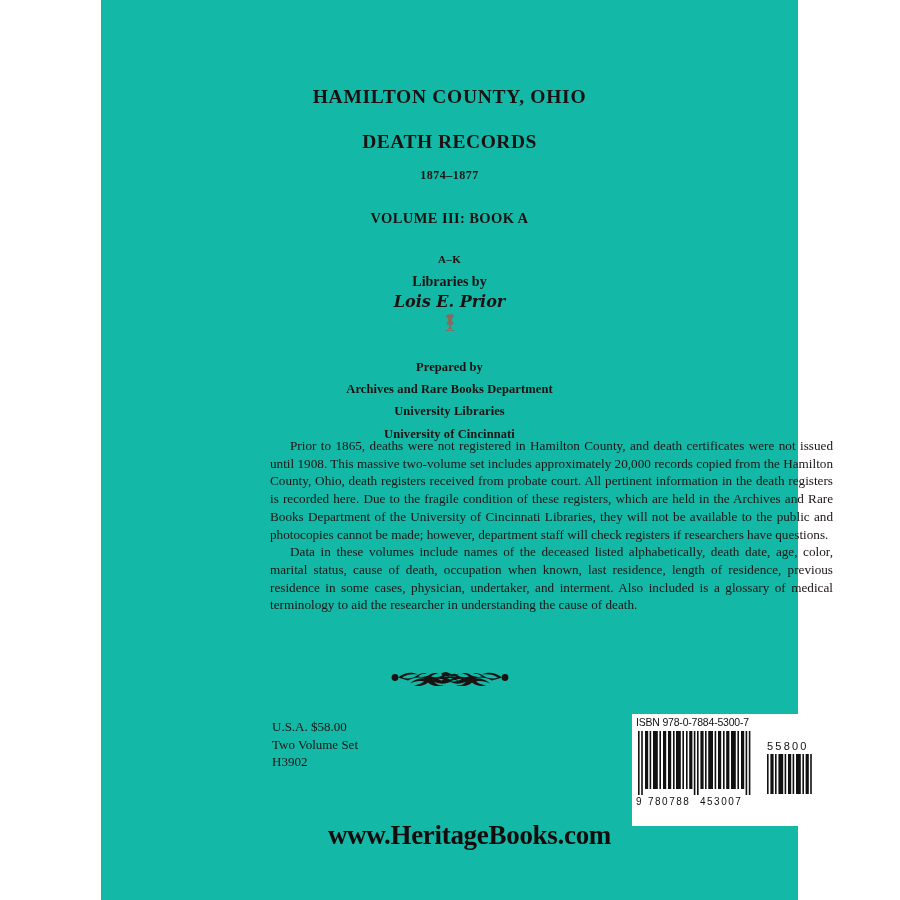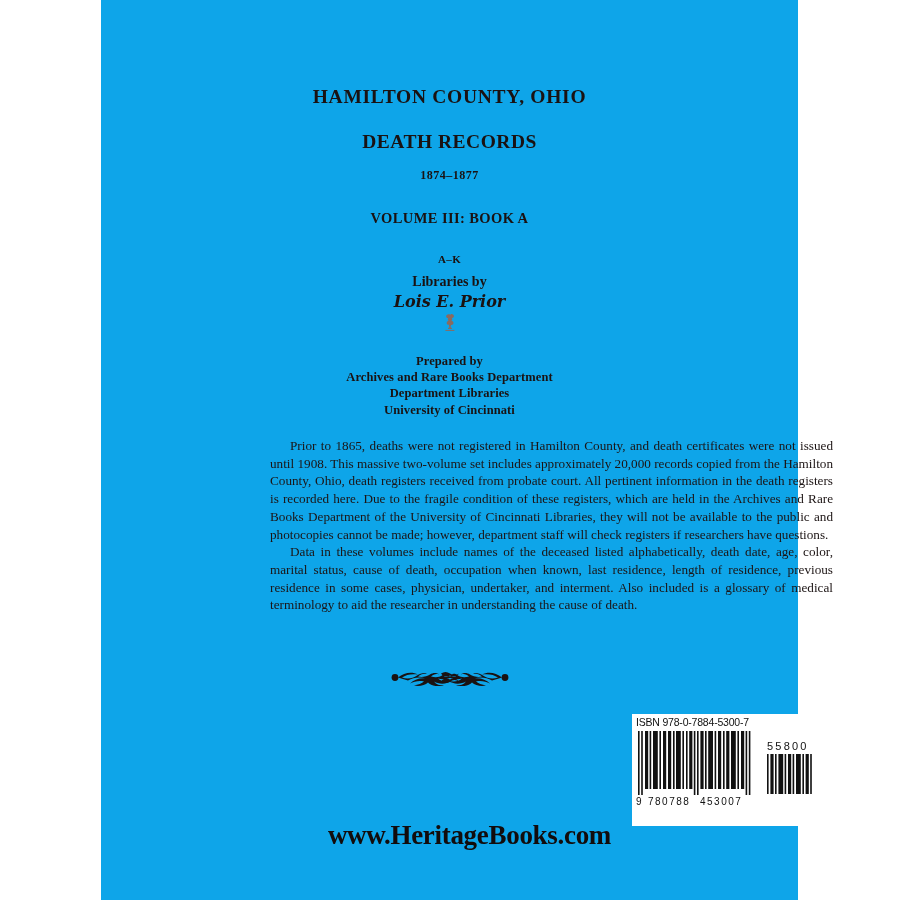--- a/index.html
+++ b/index.html
@@ -19,21 +19,21 @@
     height: 900px;
     background: #ffffff;
   }
   
   #cover {
     position: absolute;
     left: 101px;
     top: 0;
     width: 697px;
     height: 900px;
-    background: #0ea5e9;
+    background: #14b8a6;
   }
   .center-block {
     text-align: center;
     color: #1a1212;
   }
   #title-main {
     position: absolute;
     left: 0; right: 0;
     top: 86px;
     font-size: 19.5px;
@@ -102,21 +102,21 @@
   }
   #prepared-block {
     position: absolute;
     left: 0; right: 0;
     top: 353px;
     font-size: 12.5px;
     font-weight: bold;
     line-height: 16.2px;
     color: #1a1212;
   }
-  #prepared-block div { letter-spacing: 0.1px; }
+  #prepared-block div { letter-spacing: 0.1px; margin-top: 6px; }
 
   #body-text {
     position: absolute;
     left: 169px;
     width: 563px;
     top: 437px;
     font-size: 13.2px;
     line-height: 17.7px;
     text-align: justify;
     color: #1c1414;
@@ -224,21 +224,21 @@
         <g fill="#8a6a60">
           <path d="M11.6 2.2c1.8-0.6 3.4 0.5 3.3 2.1 -0.1 1.3-1.3 1.9-2.2 1.6 0.9 0.9 0.7 2.3-0.4 2.9 1.5 0.2 2.4 1.3 2.2 2.5 -0.2 1.2-1.4 1.9-2.7 1.6 0.5 0.8 0.2 1.8-0.7 2.2 1.1 0.3 1.9 1.1 1.9 2.0l-4.0 0c0.1-1.0 0.8-1.7 1.8-2.0 -0.9-0.4-1.2-1.5-0.6-2.3 -1.2 0.2-2.3-0.5-2.5-1.6 -0.2-1.1 0.6-2.2 2.0-2.5 -1.0-0.6-1.2-1.9-0.4-2.8 -0.9 0.3-2.0-0.3-2.1-1.5 -0.1-1.5 1.4-2.6 3.1-2.1 0.4 0.1 0.8 0.3 1.0 0.5 0.2-0.2 0.5-0.4 0.9-0.5z"></path>
           <path d="M6.4 17.9l9.0 0 0 1.0 -9.0 0z"></path>
         </g>
       </svg>
     </div>
 
     <div id="prepared-block" class="center-block">
       <div>Prepared by</div>
       <div>Archives and Rare Books Department</div>
-      <div>Department Libraries</div>
+      <div>University Libraries</div>
       <div>University of Cincinnati</div>
     </div>
 
     <div id="body-text">
       <p class="indent">Prior to 1865, deaths were not registered in Hamilton County, and death certificates were not issued until 1908. This massive two-volume set includes approximately 20,000 records copied from the Hamilton County, Ohio, death registers received from probate court. All pertinent information in the death registers is recorded here. Due to the fragile condition of these registers, which are held in the Archives and Rare Books Department of the University of Cincinnati Libraries, they will not be available to the public and photocopies cannot be made; however, department staff will check registers if researchers have questions.</p>
       <p class="indent">Data in these volumes include names of the deceased listed alphabetically, death date, age, color, marital status, cause of death, occupation when known, last residence, length of residence, previous residence in some cases, physician, undertaker, and interment. Also included is a glossary of medical terminology to aid the researcher in understanding the cause of death.</p>
     </div>
 
     <div id="ornament-rule">
       <svg width="122" height="18" viewBox="0 0 122 18" aria-hidden="true">
@@ -246,20 +246,25 @@
           <circle cx="6" cy="9.5" r="3.4"></circle>
           <circle cx="116" cy="9.5" r="3.4"></circle>
           <path d="M9 9.5c6-5 14-6 20-3 -6-1-12 0-16 3 5 2 11 1 15-2 3-2 7-3 10-2 -4 0-7 1-9 3 4 1 9 0 12-2 3-2 7-2 9 0 -3-1-6 0-8 2 4 1 8 1 11-1 2-2 5-2 7-1 -2 0-4 1-5 2 4 1 8 0 11-2 -4 4-11 6-17 4 3 3 9 4 14 2 -5 4-13 4-18 1 2 3 6 4 10 4 -6 2-13 0-16-3 -3 3-9 4-14 3 4-1 8-2 10-4 -5-1-10 0-14 2 4-4 10-6 16-5 -6-2-13-1-18 2z"></path>
           <path d="M113 9.5c-6-5-14-6-20-3 6-1 12 0 16 3 -5 2-11 1-15-2 -3-2-7-3-10-2 4 0 7 1 9 3 -4 1-9 0-12-2 -3-2-7-2-9 0 3-1 6 0 8 2 -4 1-8 1-11-1 -2-2-5-2-7-1 2 0 4 1 5 2 -4 1-8 0-11-2 4 4 11 6 17 4 -3 3-9 4-14 2 5 4 13 4 18 1 -2 3-6 4-10 4 6 2 13 0 16-3 3 3 9 4 14 3 -4-1-8-2-10-4 5-1 10 0 14 2 -4-4-10-6-16-5 6-2 13-1 18 2z"></path>
           <path d="M52 5.5c3-2 6-2 9 0 3 2 6 2 9 0 -2 3-6 4-9 2 -3 2-7 1-9-2z"></path>
           <path d="M52 13.5c3 2 6 2 9 0 3-2 6-2 9 0 -2-3-6-4-9-2 -3-2-7-1-9 2z"></path>
         </g>
       </svg>
     </div>
 
+    <div id="price-block">
+      <div>U.S.A. $58.00</div>
+      <div>Two Volume Set</div>
+      <div>H3902</div>
+    </div>
 
     <div id="barcode-panel">
       <div id="isbn-label">ISBN 978-0-7884-5300-7</div>
       <div class="bc-row">
         <svg class="bc-main" viewBox="0 0 118 79" preserveAspectRatio="none" aria-hidden="true">
           <rect x="0" y="0" width="118" height="79" fill="#ffffff"></rect>
           <g fill="#111111">
             <rect x="2" y="2" width="1.6" height="64"></rect>
             <rect x="5.2" y="2" width="1.6" height="64"></rect>
             <rect x="9" y="2" width="3.2" height="58"></rect>

